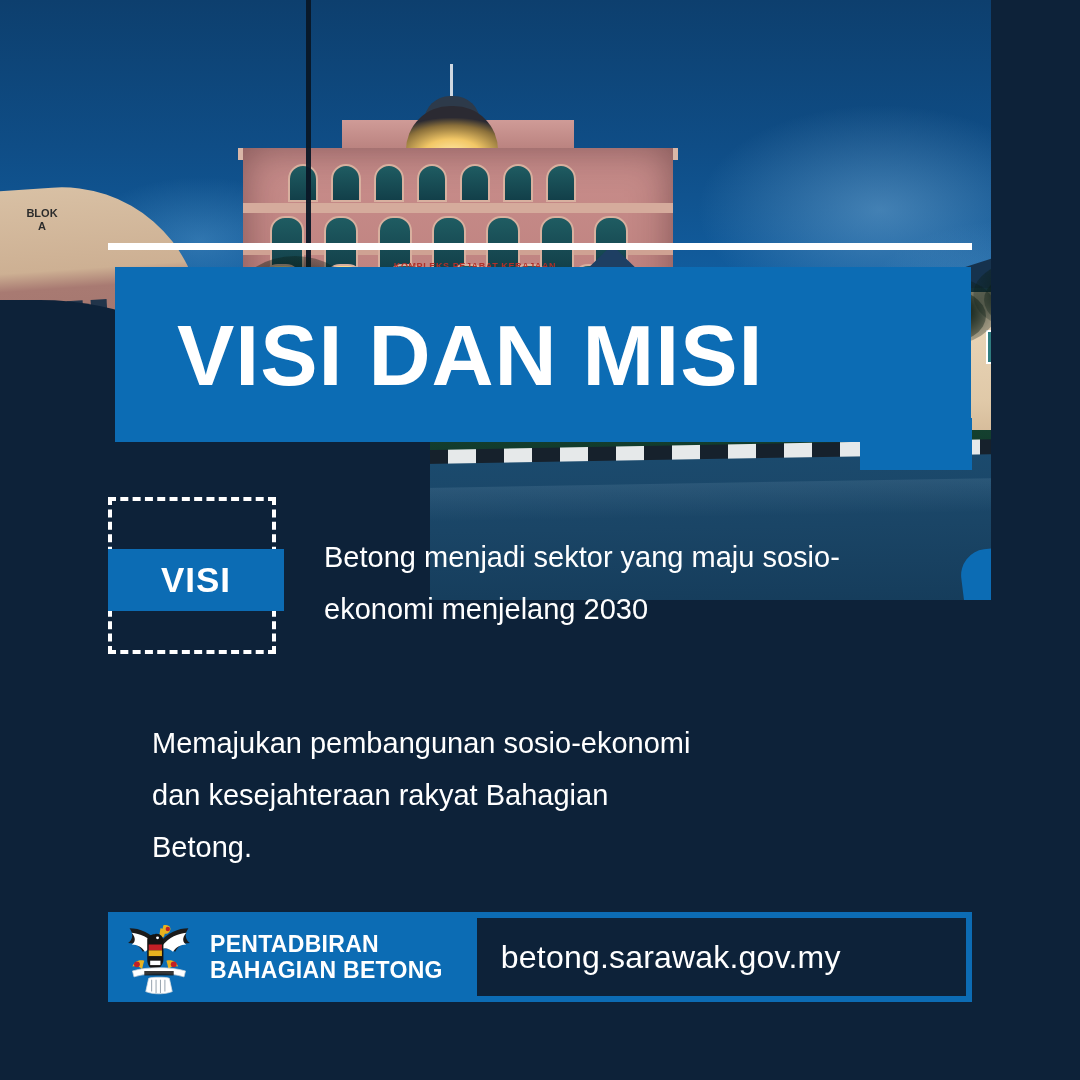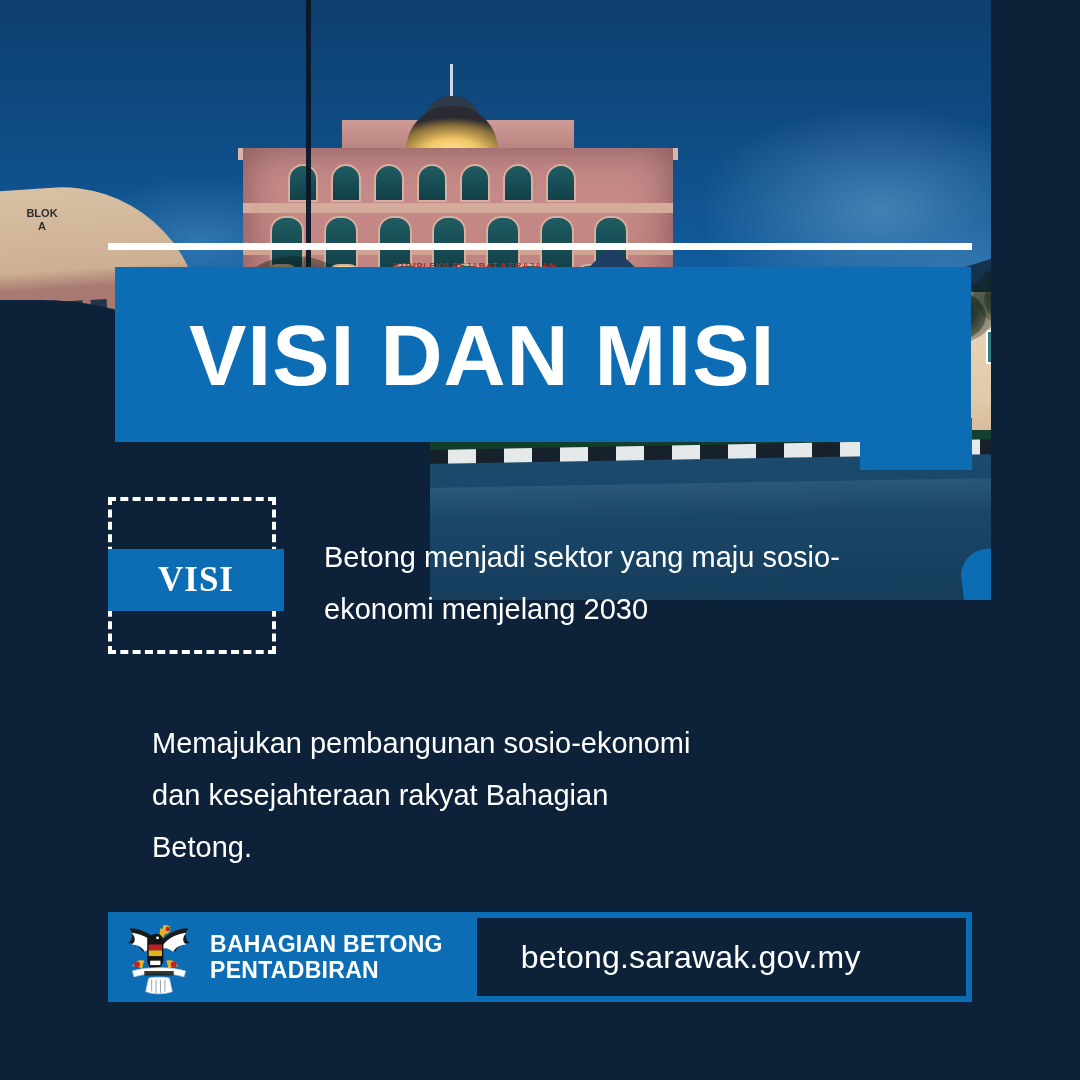--- a/index.html
+++ b/index.html
@@ -313,21 +313,21 @@
   }
   .title-banner {
     position: absolute;
     left: 115px; top: 267px;
     width: 856px; height: 175px;
     background: #0c6cb4;
     display: flex;
     align-items: center;
   }
   .title-banner h1 {
-    margin: 12px;
+    margin: 0;
     padding-left: 62px;
     color: #ffffff;
     font-size: 86px;
     font-weight: bold;
     letter-spacing: 1px;
     line-height: 1;
   }
 
   
   .vm-block {
@@ -353,21 +353,20 @@
     width: 176px;
     height: 62px;
     background: #0c6cb4;
     color: #ffffff;
     font-size: 35px;
     font-weight: bold;
     letter-spacing: 1px;
     display: flex;
     align-items: center;
     justify-content: center;
-    font-family: Liberation Serif, serif;
   }
   .vm-text {
     margin-left: 48px;
     color: #ffffff;
     font-size: 29px;
     line-height: 52px;
     max-width: 560px;
     padding-top: 34px;
   }
   .vm-misi .vm-text { padding-top: 14px; margin-left: 44px; }
@@ -401,21 +400,21 @@
     line-height: 26px;
     letter-spacing: .3px;
   }
   .url-box {
     margin-left: 34px;
     flex: 1 1 auto;
     align-self: stretch;
     background: #0d2239;
     display: flex;
     align-items: center;
-    padding-left: 44px;
+    padding-left: 24px;
     box-sizing: border-box;
   }
   .url-box span {
     color: #ffffff;
     font-size: 32px;
     letter-spacing: .2px;
   }
 </style>
 </head>
 <body>
@@ -548,22 +547,22 @@
         <circle cx="20" cy="63" r="4" fill="#c22026"></circle>
         <circle cx="70" cy="63" r="4" fill="#c22026"></circle>
 
         <path d="M14 72 C34 66 66 66 86 72 L84 80 C64 74 36 74 16 80 Z" fill="#ffffff" stroke="#cfd5da" stroke-width="1"></path>
         <path d="M30 72 H70 V78 H30 Z" fill="#141414" opacity="0.85"></path>
 
         <path d="M36 82 C40 80 60 80 64 82 L68 100 C58 104 42 104 32 100 Z" fill="#ffffff" stroke="#d5dbe0" stroke-width="1"></path>
         <path d="M40 84 V100 M46 84 V102 M52 84 V102 M58 84 V100" stroke="#9aa6b1" stroke-width="1.4"></path>
       </svg>
       <div class="brand-text">
+        <div>PENTADBIRAN</div>
         <div>BAHAGIAN BETONG</div>
-        <div>PENTADBIRAN</div>
       </div>
     </div>
     <div class="url-box">
       <span>betong.sarawak.gov.my</span>
     </div>
   </div>
 
 </div>
 
 </body></html>

